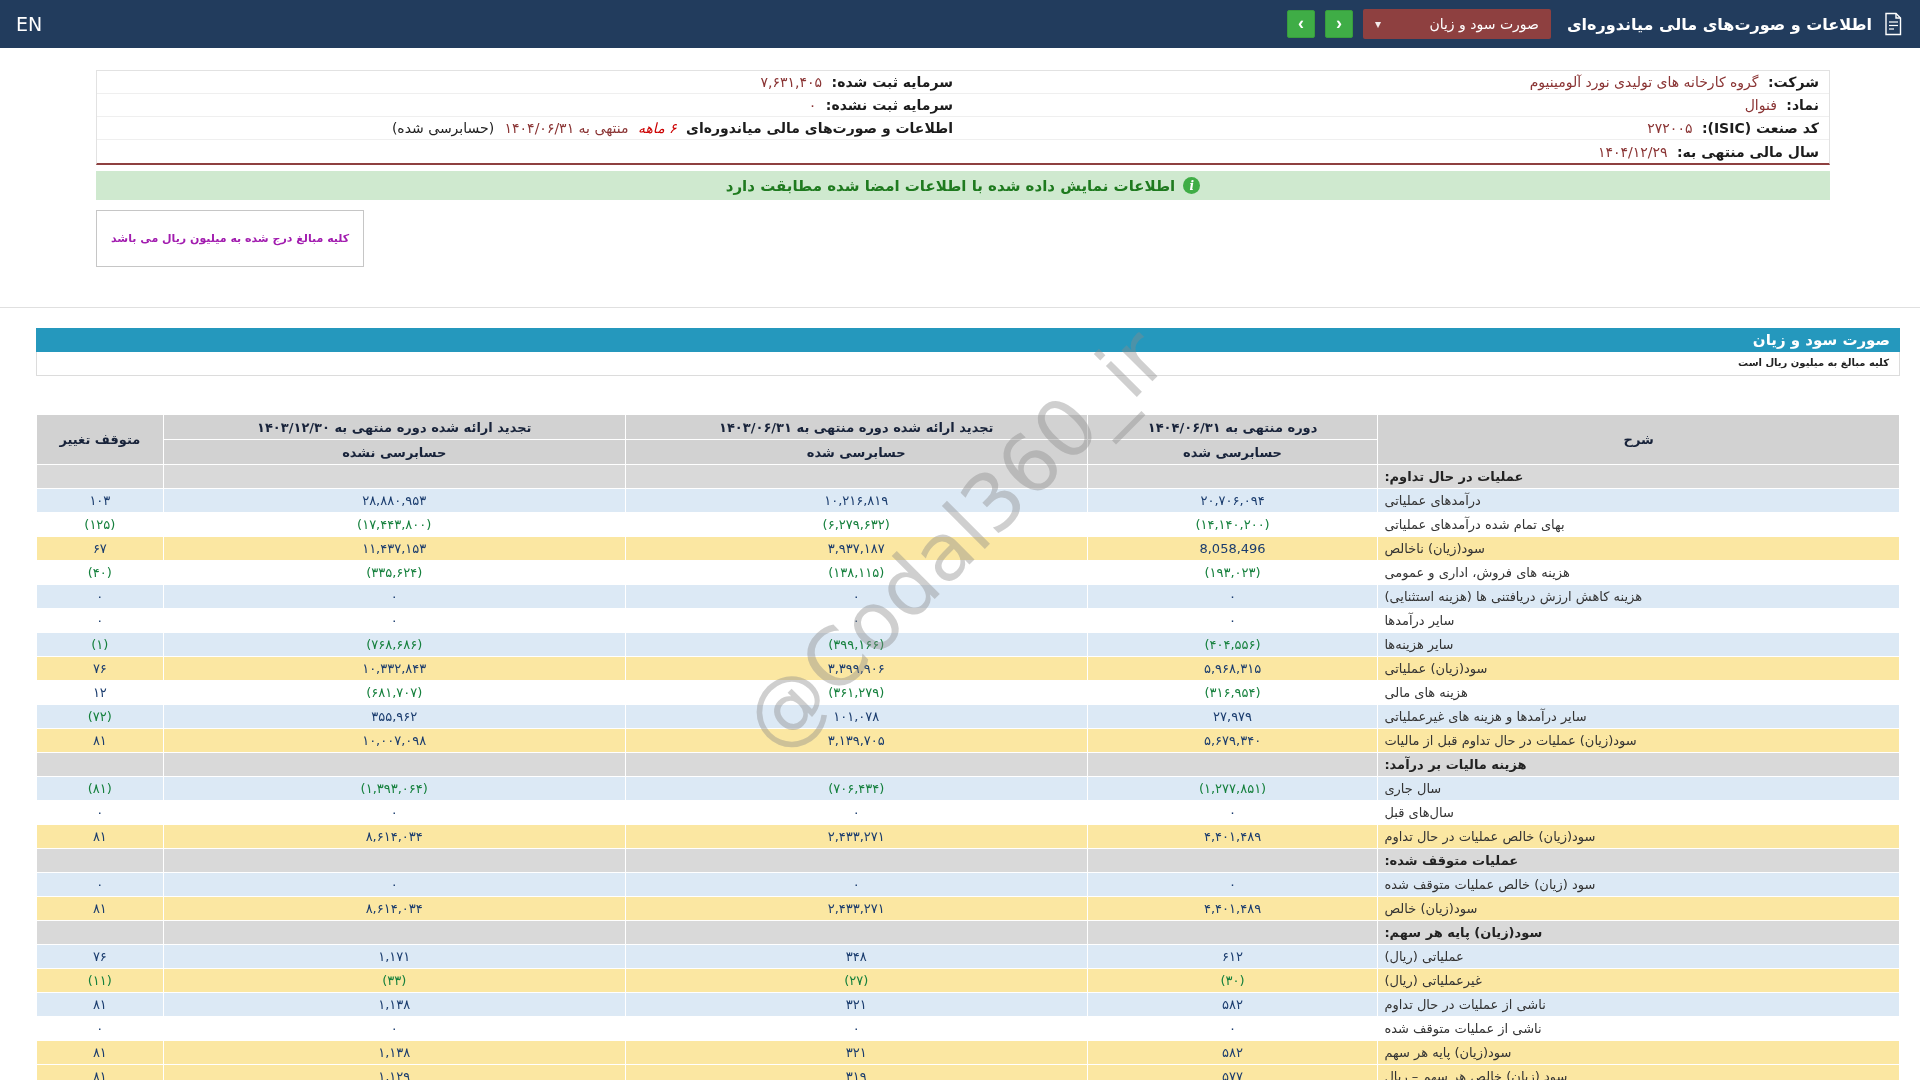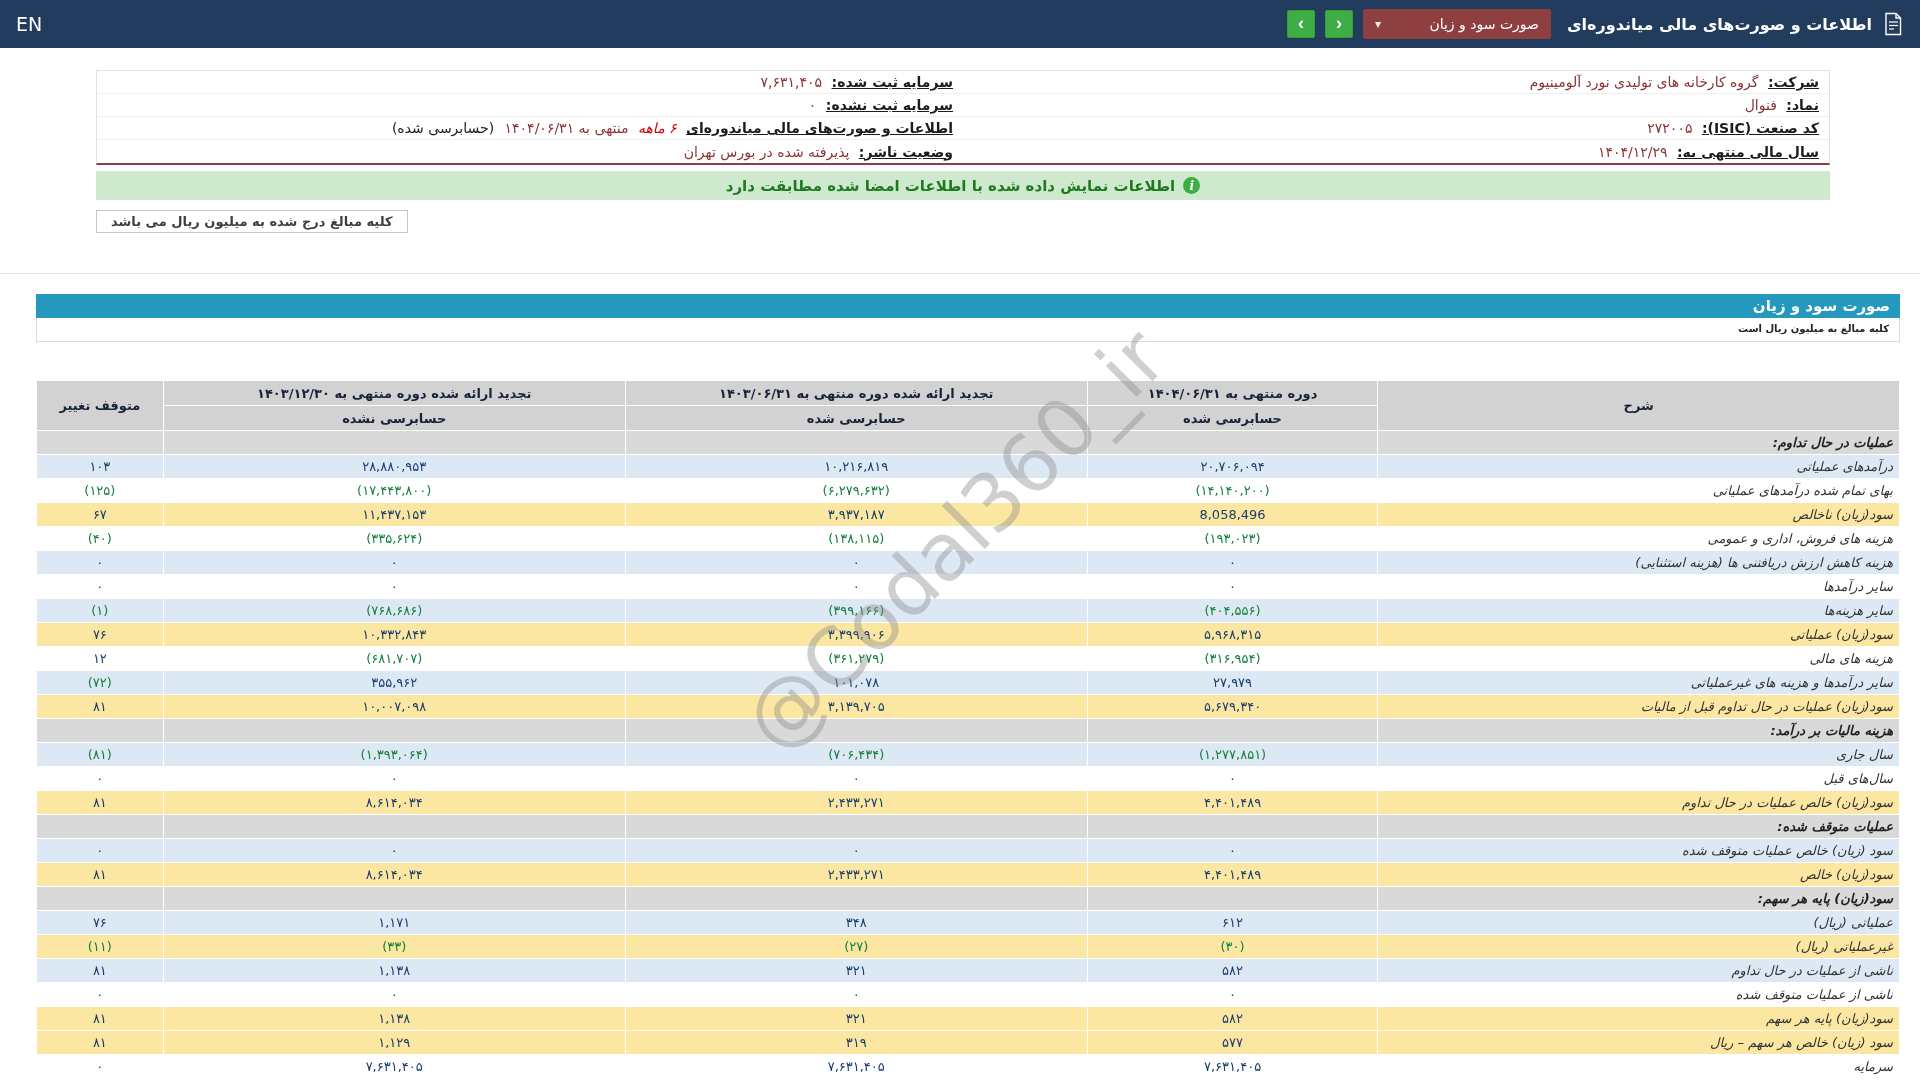--- a/index.html
+++ b/index.html
@@ -58,21 +58,21 @@
   .company-info {
     margin: 22px 90px 0 96px;
     border: 1px solid #e2e2e2;
     border-bottom: 2px solid #8e4040;
     font-size: 14px;
     background: #fff;
   }
   .ci-row { display: flex; border-bottom: 1px solid #efefef; min-height: 23px; align-items: center; }
   .ci-row:last-child { border-bottom: none; }
   .ci-cell { width: 50%; padding: 2px 10px; white-space: nowrap; }
-  .ci-label { font-weight: 700; color: #1c1c1c; text-decoration: underline; }
+  .ci-label { font-weight: 700; color: #1c1c1c; }
   .ci-value { color: #8a3434; margin-right: 5px; }
   .ci-red { color: #cc0000; margin-right: 5px; font-style: italic; }
   .ci-plain { color: #222; margin-right: 6px; }
 
   
   .banner {
     margin: 6px 90px 0 96px;
     background: #cfe9cf;
     color: #1f7a1f;
     height: 29px;
@@ -94,24 +94,24 @@
     display: inline-flex; align-items: center; justify-content: center;
     font-family: "DejaVu Serif", serif;
   }
 
   
   .million-wrap { margin: 10px 90px 0 96px; text-align: left; }
   .million-box {
     display: inline-block;
     border: 1px solid #c6c6c6;
     background: #fff;
-    padding: 3px 14px;
-    font-size: 13px;
-    font-weight: 700;
-    color: #404040;
+    padding: 21px 14px;
+    font-size: 11px;
+    font-weight: 700;
+    color: #a21caf;
   }
 
   .divider { margin-top: 40px; border-top: 1px solid #e0e0e0; }
 
   
   .statement { margin: 20px 20px 0 36px; position: relative; }
   .stmt-bar {
     background: #2598bd;
     color: #fff;
     font-weight: 700;
@@ -145,21 +145,21 @@
     padding: 0 6px;
     overflow: hidden;
   }
   .stmt-table thead th {
     background: #d2d2d2;
     color: #18233a;
     font-weight: 700;
     text-align: center;
     height: 25px;
   }
-  td.cell-desc { text-align: right; color: #333; font-style: italic; }
+  td.cell-desc { text-align: left; color: #333; }
   td.cell-num { text-align: center; color: #1a3c6e; direction: ltr; }
   td.cell-num.neg { color: #15803d; }
   tr.row-plain { background: #ffffff; }
   tr.row-alt { background: #dce9f5; }
   tr.row-total { background: #fbe7a2; }
   tr.row-section { background: #d9d9d9; }
   tr.row-section td.cell-desc { font-weight: 700; color: #222; }
 
   
   .watermark {
@@ -232,24 +232,20 @@
       <span class="ci-label">اطلاعات و صورت‌های مالی میاندوره‌ای</span>
       <span class="ci-red">۶ ماهه</span>
       <span class="ci-value">منتهی به ۱۴۰۴/۰۶/۳۱</span>
       <span class="ci-plain">(حسابرسی شده)</span>
     </div>
   </div>
   <div class="ci-row">
     <div class="ci-cell">
       <span class="ci-label">سال مالی منتهی به:</span>
       <span class="ci-value">۱۴۰۴/۱۲/۲۹</span>
-    </div>
-    <div class="ci-cell">
-      <span class="ci-label">وضعیت ناشر:</span>
-      <span class="ci-value">پذیرفته شده در بورس تهران</span>
     </div>
   </div>
 </section>
 
 <div class="banner">
   <span class="info-icon">i</span>
   <span>اطلاعات نمایش داده شده با اطلاعات امضا شده مطابقت دارد</span>
 </div>
 
 <div class="million-wrap">

